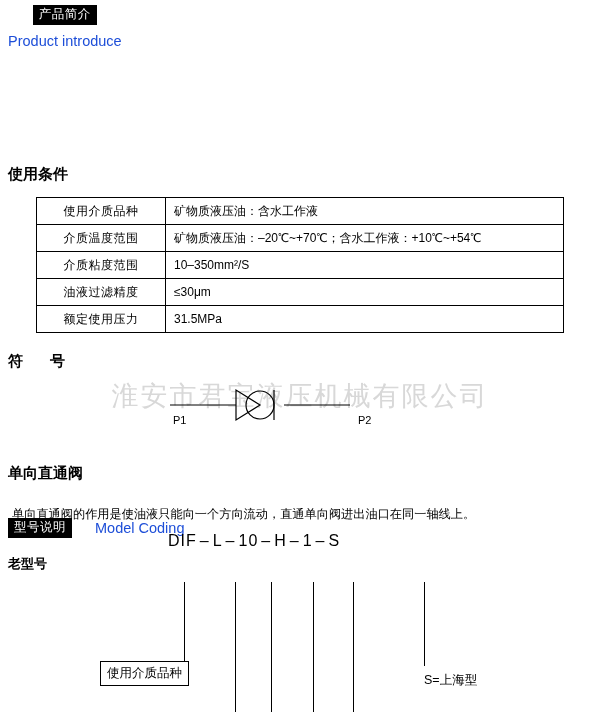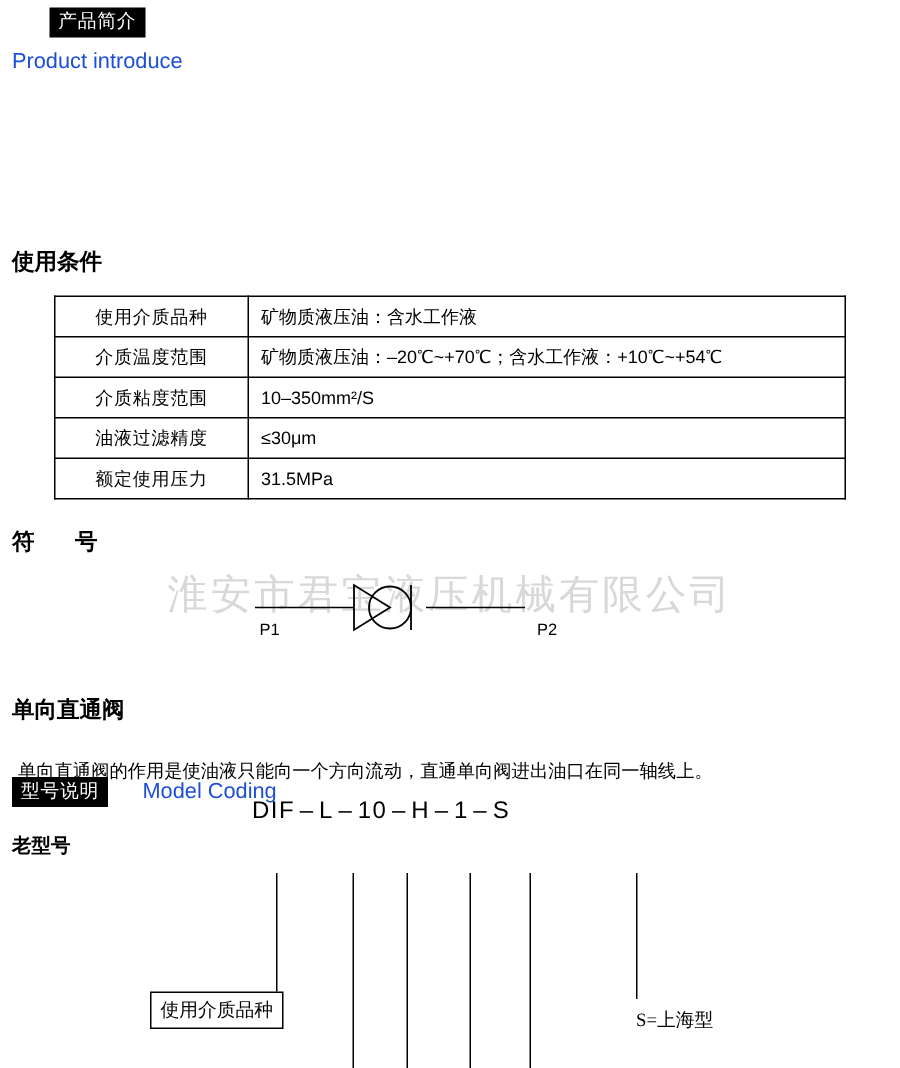--- a/index.html
+++ b/index.html
@@ -190,21 +190,20 @@
     border: 1px solid #000000;
     font-size: 12.5px;
     padding: 3px 6px;
     background: #ffffff;
     white-space: nowrap;
   }
   .lbl-plain {
     position: absolute;
     font-size: 12.5px;
     white-space: nowrap;
-    font-family: Liberation Serif, serif;
   }
 </style>
 </head>
 <body>
 
 <div class="page">
 
   <div class="sec-head" id="intro-head">
     <span class="tag">产品简介</span>
     <span class="tag-en">Product introduce</span>

